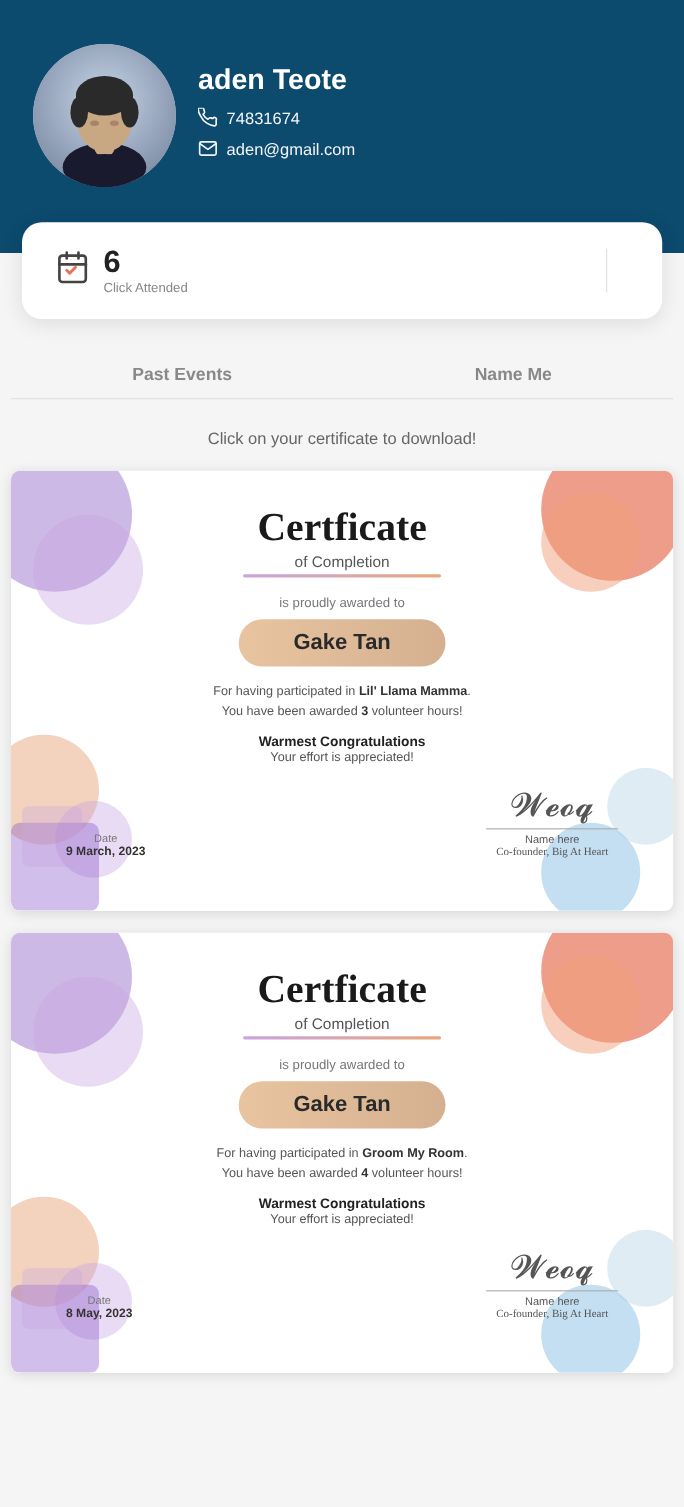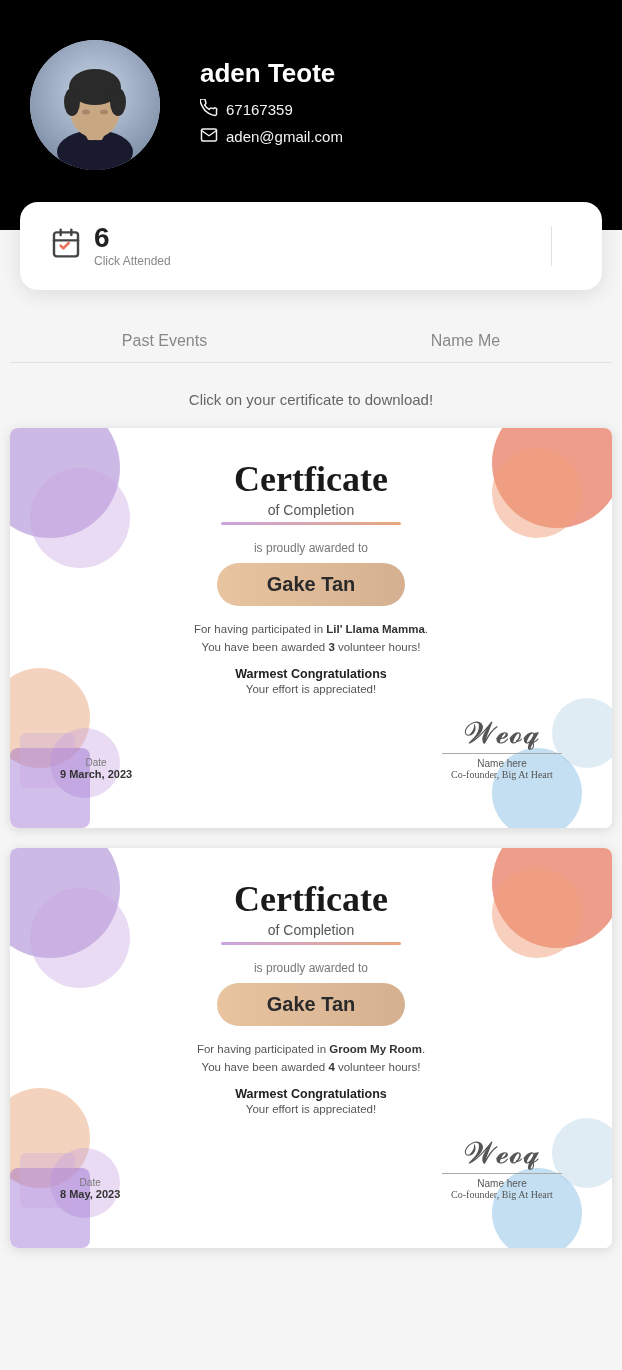--- a/index.html
+++ b/index.html
@@ -7,25 +7,25 @@
     body {
       width: 622px;
       min-height: 1370px;
       font-family: -apple-system, BlinkMacSystemFont, 'Segoe UI', sans-serif;
       background: #f5f5f5;
       overflow-x: hidden;
     }
 
     
     .header {
-      background: #000000;
+      background: #0c4a6e;
       padding: 40px 30px 60px 30px;
       display: flex;
       align-items: center;
-      gap: 40px;
+      gap: 20px;
     }
     .avatar-wrapper {
       width: 130px;
       height: 130px;
       border-radius: 50%;
       overflow: hidden;
       background: #b8c5d6;
       flex-shrink: 0;
       display: flex;
       align-items: center;
@@ -99,20 +99,21 @@
       display: flex;
       justify-content: space-around;
       border-bottom: 1.5px solid #e0e0e0;
     }
     .tab {
       padding: 12px 20px;
       font-size: 16px;
       color: #888;
       cursor: pointer;
       position: relative;
+      font-weight: bold;
     }
     .tab.active {
       color: #5b7be8;
       font-weight: 600;
     }
     .tab.active::after {
       content: '';
       position: absolute;
       bottom: -2px;
       left: 0;
@@ -357,21 +358,21 @@
     </svg>
   </div>
   <div class="header-info">
     <div class="header-name">aden Teote</div>
     <div class="header-contact">
       <span>
         <svg width="18" height="18" viewBox="0 0 24 24" fill="none" stroke="white" stroke-width="2" stroke-linecap="round" stroke-linejoin="round">
           <path d="M22 16.92v3a2 2 0 01-2.18 2 19.79 19.79 0 01-8.63-3.07A19.5 19.5 0 013.07 9.81 19.79 19.79 0 01.1 1.18 2 2 0 012.1 0h3a2 2 0 012 1.72c.127.96.361 1.903.7 2.81a2 2 0 01-.45 2.11L6.09 7.91a16 16 0 006 6l1.27-1.27a2 2 0 012.11-.45c.907.339 1.85.573 2.81.7A2 2 0 0122 14.92z"></path>
         </svg>
       </span>
-      <span>67167359</span>
+      <span>74831674</span>
     </div>
     <div class="header-contact">
       <span>
         <svg width="18" height="18" viewBox="0 0 24 24" fill="none" stroke="white" stroke-width="2" stroke-linecap="round" stroke-linejoin="round">
           <path d="M4 4h16c1.1 0 2 .9 2 2v12c0 1.1-.9 2-2 2H4c-1.1 0-2-.9-2-2V6c0-1.1.9-2 2-2z"></path>
           <polyline points="22,6 12,13 2,6"></polyline>
         </svg>
       </span>
       <span>aden@gmail.com</span>
     </div>

